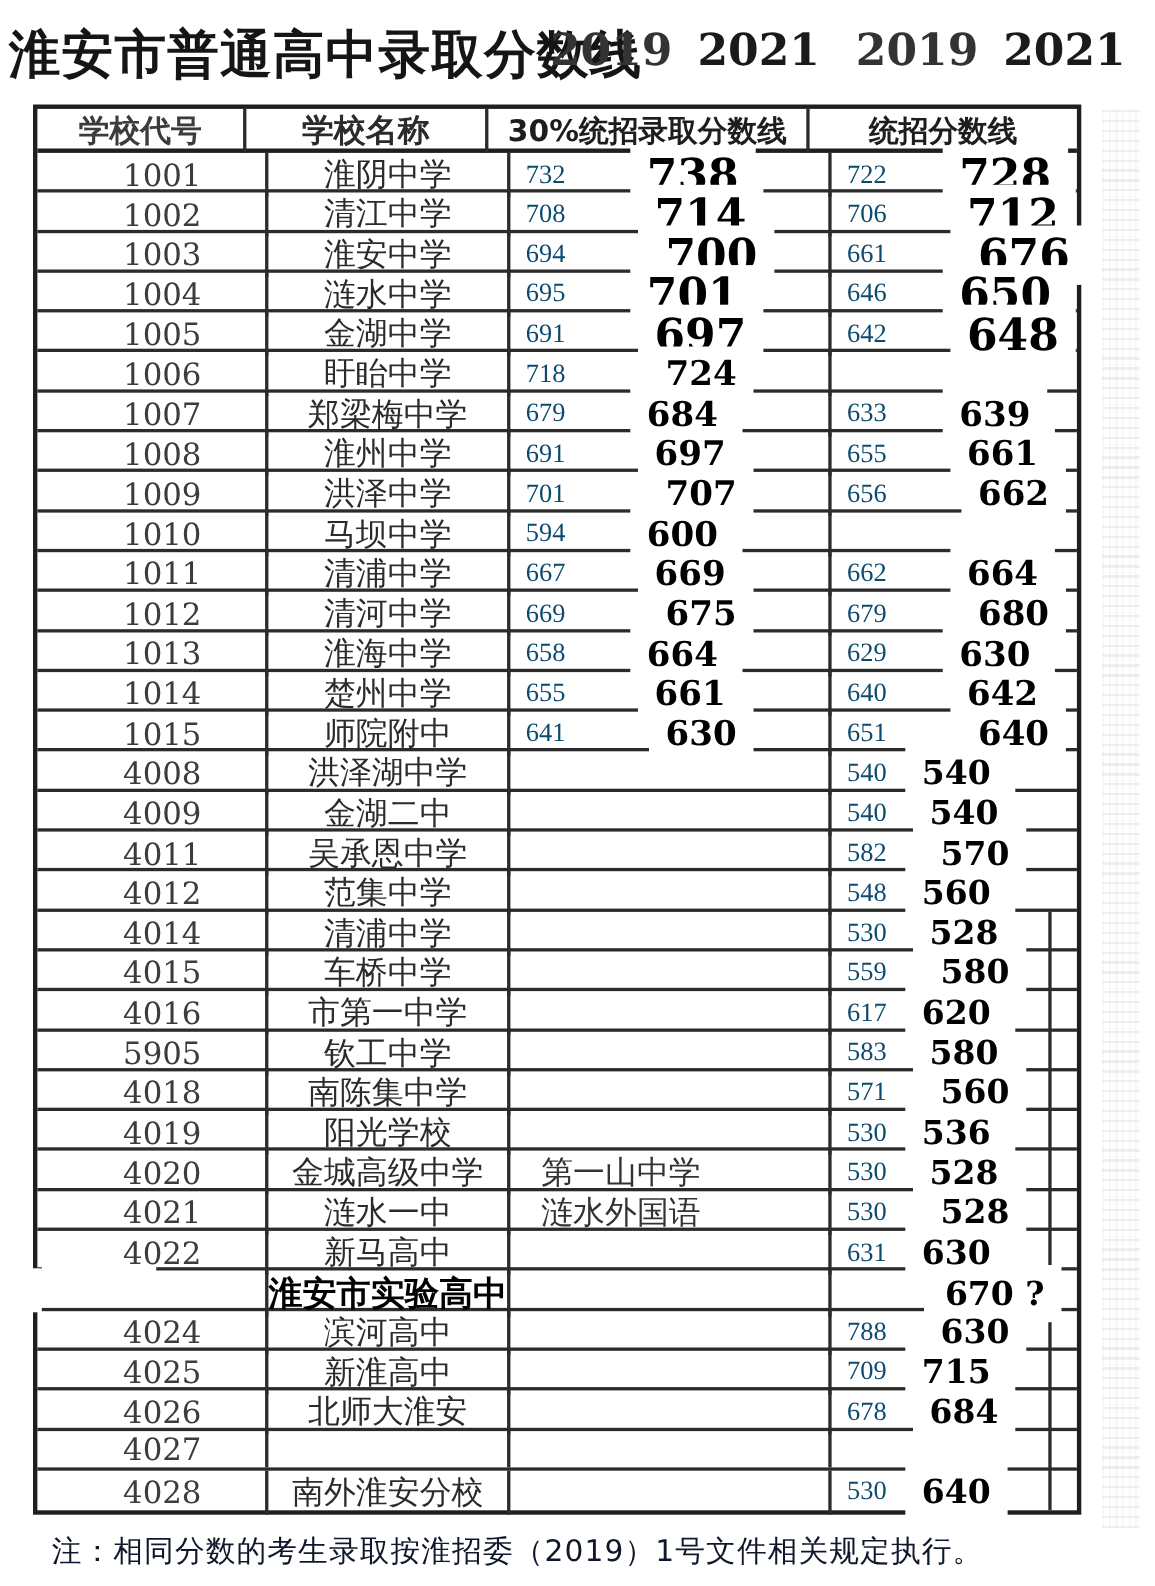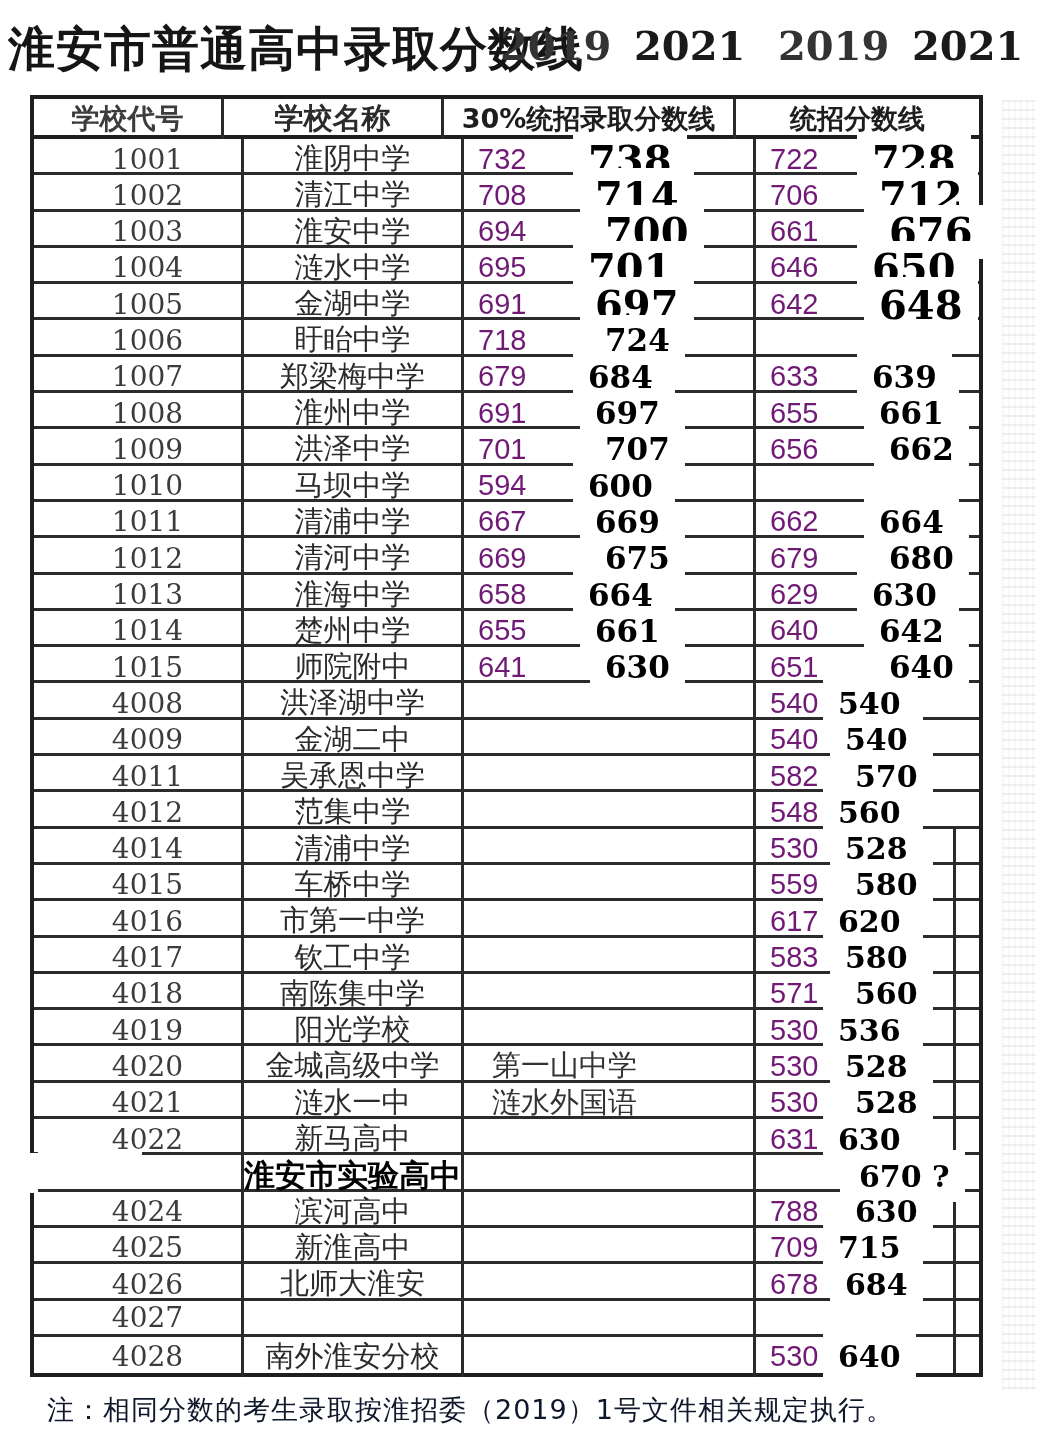--- a/index.html
+++ b/index.html
@@ -52,22 +52,22 @@
   .cell.c1{justify-content:center;
     font-family:"DejaVu Serif","Liberation Serif",serif;
     font-size:28px;color:#3c3c3c;}
   .cell.c2{justify-content:center;font-size:29px;color:#2b2b2b;}
   .cell.c2.bold-name{font-weight:bold;font-size:31px;color:#000;}
 
   .extra{margin-left:28px;font-size:29px;color:#333;}
 
   .v2019{
     margin-left:14px;
-    font-family:Liberation Sans, sans-serif;
-    font-size:29px;color:#701a75;
+    font-family:Liberation Serif, serif;
+    font-size:24px;color:#0c4a6e;
   }
   .v2021{
     position:absolute;top:-5px;bottom:-5px;
     display:flex;align-items:center;
     background:#ffffff;z-index:3;
     padding:0 15px;
     font-family:"DejaVu Serif","Liberation Serif",serif;
     font-weight:bold;color:#000;white-space:nowrap;
   }
   .c3 .v2021{left:116px;}
@@ -350,21 +350,21 @@
       <div class="trow">
         <div class="cell c1">4016</div>
         <div class="cell c2">市第一中学</div>
         <div class="cell c3"></div>
         <div class="cell c4">
           <span class="v2019">617</span>
           <span class="v2021">620</span>
         </div>
       </div>
       <div class="trow">
-        <div class="cell c1">4017</div>
+        <div class="cell c1">5905</div>
         <div class="cell c2">钦工中学</div>
         <div class="cell c3"></div>
         <div class="cell c4">
           <span class="v2019">583</span>
           <span class="v2021">580</span>
         </div>
       </div>
       <div class="trow">
         <div class="cell c1">4018</div>
         <div class="cell c2">南陈集中学</div>

